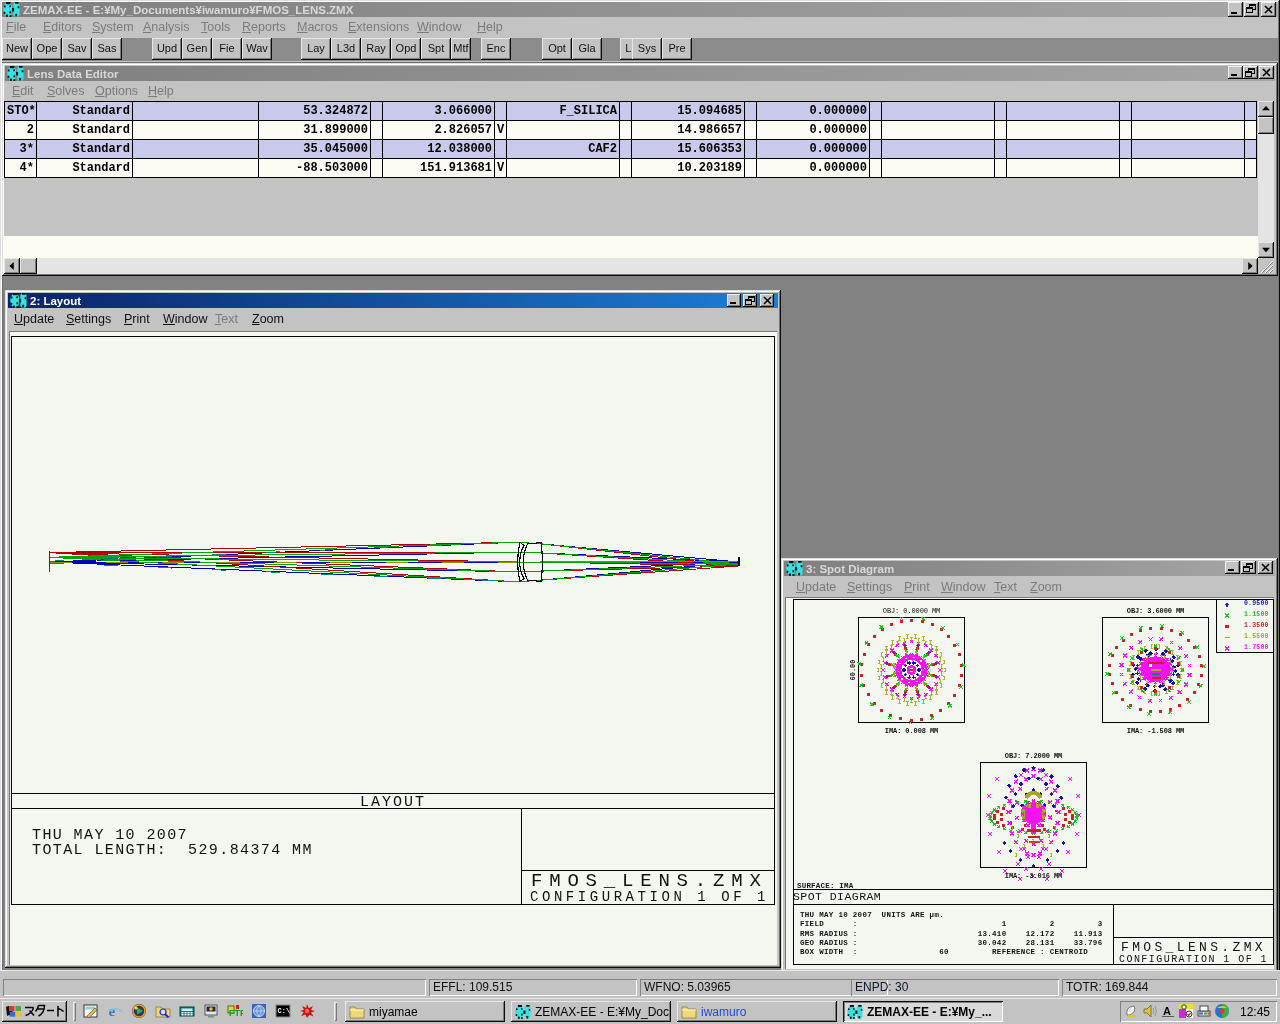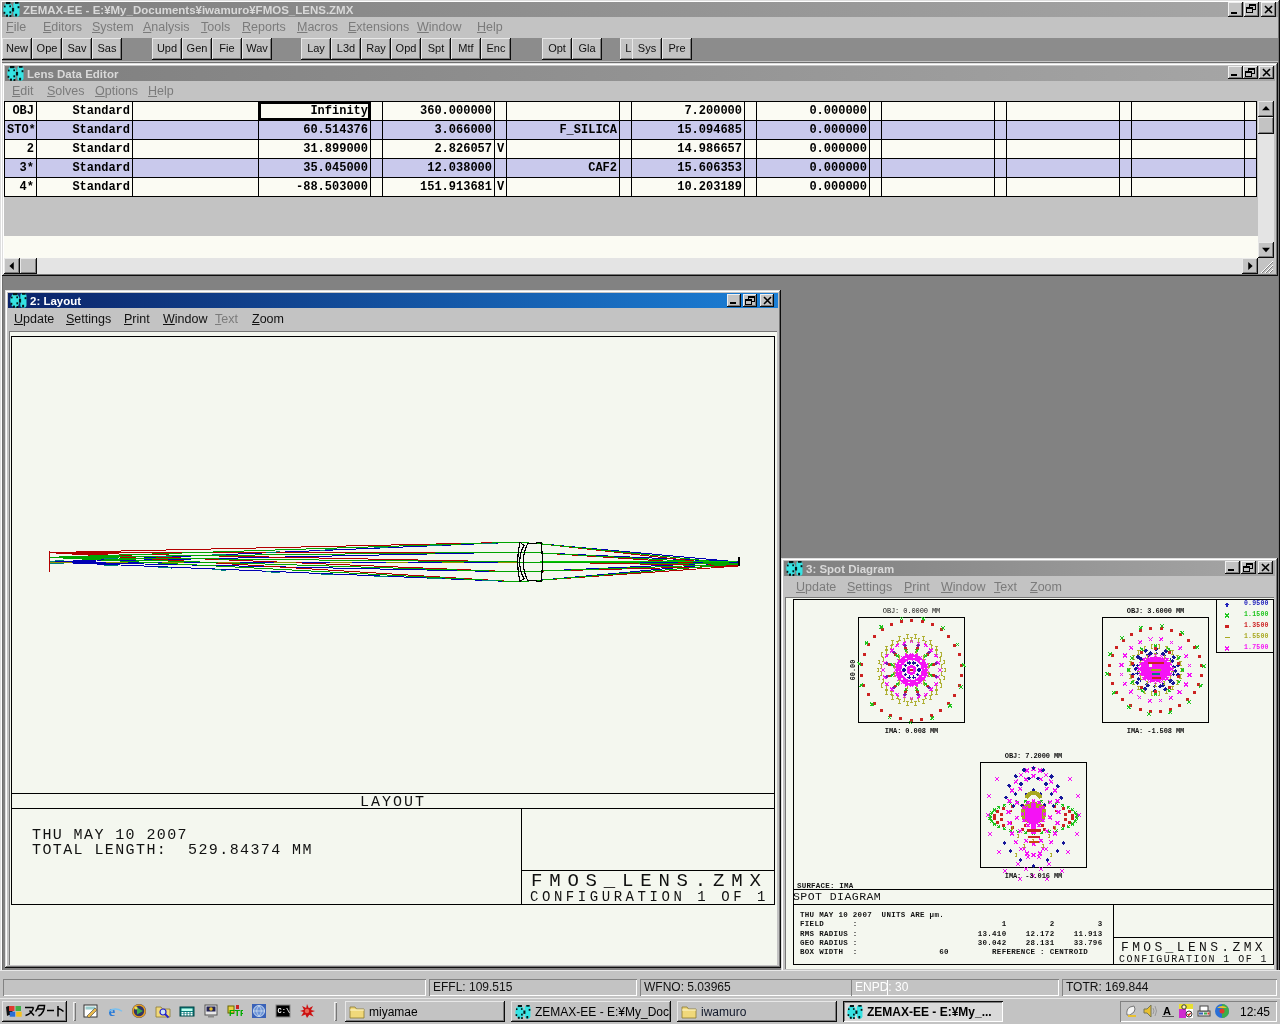--- a/index.html
+++ b/index.html
@@ -75,21 +75,21 @@
 <div class="a btn" style="left:92px;top:38px;width:30px;height:22px;font:11px 'Liberation Sans',sans-serif;color:#111;text-align:center;line-height:21px">Sas</div>
 <div class="a btn" style="left:152px;top:38px;width:30px;height:22px;font:11px 'Liberation Sans',sans-serif;color:#111;text-align:center;line-height:21px">Upd</div>
 <div class="a btn" style="left:182px;top:38px;width:30px;height:22px;font:11px 'Liberation Sans',sans-serif;color:#111;text-align:center;line-height:21px">Gen</div>
 <div class="a btn" style="left:212px;top:38px;width:30px;height:22px;font:11px 'Liberation Sans',sans-serif;color:#111;text-align:center;line-height:21px">Fie</div>
 <div class="a btn" style="left:242px;top:38px;width:30px;height:22px;font:11px 'Liberation Sans',sans-serif;color:#111;text-align:center;line-height:21px">Wav</div>
 <div class="a btn" style="left:301px;top:38px;width:30px;height:22px;font:11px 'Liberation Sans',sans-serif;color:#111;text-align:center;line-height:21px">Lay</div>
 <div class="a btn" style="left:331px;top:38px;width:30px;height:22px;font:11px 'Liberation Sans',sans-serif;color:#111;text-align:center;line-height:21px">L3d</div>
 <div class="a btn" style="left:361px;top:38px;width:30px;height:22px;font:11px 'Liberation Sans',sans-serif;color:#111;text-align:center;line-height:21px">Ray</div>
 <div class="a btn" style="left:391px;top:38px;width:30px;height:22px;font:11px 'Liberation Sans',sans-serif;color:#111;text-align:center;line-height:21px">Opd</div>
 <div class="a btn" style="left:421px;top:38px;width:30px;height:22px;font:11px 'Liberation Sans',sans-serif;color:#111;text-align:center;line-height:21px">Spt</div>
-<div class="a btn" style="left:451px;top:38px;width:30px;height:22px;font:11px 'Liberation Sans',sans-serif;color:#111;text-align:center;line-height:21px">Mtf</div>
+<div class="a btn" style="left:451px;top:38px;width:20px;height:22px;font:11px 'Liberation Sans',sans-serif;color:#111;text-align:center;line-height:21px">Mtf</div>
 <div class="a btn" style="left:481px;top:38px;width:30px;height:22px;font:11px 'Liberation Sans',sans-serif;color:#111;text-align:center;line-height:21px">Enc</div>
 <div class="a btn" style="left:542px;top:38px;width:30px;height:22px;font:11px 'Liberation Sans',sans-serif;color:#111;text-align:center;line-height:21px">Opt</div>
 <div class="a btn" style="left:572px;top:38px;width:30px;height:22px;font:11px 'Liberation Sans',sans-serif;color:#111;text-align:center;line-height:21px">Gla</div>
 <div class="a btn" style="left:620px;top:38px;width:29px;height:22px;font:11px 'Liberation Sans',sans-serif;color:#111;text-align:center;line-height:21px">Len</div>
 <div class="a btn" style="left:632px;top:38px;width:30px;height:22px;font:11px 'Liberation Sans',sans-serif;color:#111;text-align:center;line-height:21px">Sys</div>
 <div class="a btn" style="left:662px;top:38px;width:30px;height:22px;font:11px 'Liberation Sans',sans-serif;color:#111;text-align:center;line-height:21px">Pre</div>
 <div class="a" style="left:2px;top:62px;width:1276px;height:908px;background:#828282;box-shadow:inset 1px 1px 0 #6e6e6e"></div>
 <div class="a ras" style="left:2px;top:63px;width:1276px;height:213px;background:#c3c3c3"></div>
 <div class="a tb" style="left:5px;top:66px;width:1270px;height:15px;padding-left:2px">
     <svg width="17" height="15" viewBox="0 0 17 15" style="margin-right:3px;flex:0 0 auto">
@@ -143,46 +143,25 @@
       <col style="width:113px">
       <col style="width:12px">
       <col style="width:113px">
       <col style="width:12px">
       <col style="width:113px">
       <col style="width:12px">
       <col style="width:113px">
       <col style="width:12px">
     </colgroup>
     <tbody>
-      <tr>
-        <td class="num">OBJ</td>
-        <td class="num">Standard</td>
-        <td></td>
-        <td class="num" style="box-shadow:inset 0 0 0 2px #000;">Infinity</td>
-        <td class="ctr" style="padding:0"></td>
-        <td class="num">360.000000</td>
-        <td class="ctr" style="padding:0"></td>
-        <td class="num"></td>
-        <td class="ctr" style="padding:0"></td>
-        <td class="num">7.200000</td>
-        <td class="ctr" style="padding:0"></td>
-        <td class="num">0.000000</td>
-        <td class="ctr" style="padding:0"></td>
-        <td></td>
-        <td style="padding:0"></td>
-        <td></td>
-        <td style="padding:0"></td>
-        <td></td>
-        <td style="padding:0"></td>
-      </tr>
       <tr class="lav">
         <td class="num">STO*</td>
         <td class="num">Standard</td>
         <td></td>
-        <td class="num" style="">60.514376</td>
+        <td class="num" style="">53.324872</td>
         <td class="ctr" style="padding:0"></td>
         <td class="num">3.066000</td>
         <td class="ctr" style="padding:0"></td>
         <td class="num">F_SILICA</td>
         <td class="ctr" style="padding:0"></td>
         <td class="num">15.094685</td>
         <td class="ctr" style="padding:0"></td>
         <td class="num">0.000000</td>
         <td class="ctr" style="padding:0"></td>
         <td></td>
@@ -1041,21 +1020,21 @@
 <div class="a ptx" style="left:1119px;top:953.5px;font-size:10px;letter-spacing:1.45px">CONFIGURATION 1 OF 1</div>
 <div class="a mono" style="left:1244px;top:600px;font-size:6.5px;font-weight:bold;color:#2222bb;letter-spacing:0.2px">0.9500</div>
 <div class="a mono" style="left:1244px;top:611px;font-size:6.5px;font-weight:bold;color:#1dc51d;letter-spacing:0.2px">1.1500</div>
 <div class="a mono" style="left:1244px;top:622px;font-size:6.5px;font-weight:bold;color:#cc2222;letter-spacing:0.2px">1.3500</div>
 <div class="a mono" style="left:1244px;top:633px;font-size:6.5px;font-weight:bold;color:#a8a820;letter-spacing:0.2px">1.5500</div>
 <div class="a mono" style="left:1244px;top:644px;font-size:6.5px;font-weight:bold;color:#f512f5;letter-spacing:0.2px">1.7500</div>
 <div class="a" style="left:0;top:970px;width:1280px;height:28px;background:#c3c3c3;box-shadow:inset 0 1px 0 #e8e8e8"></div>
 <div class="a sunk" style="left:3px;top:979px;width:423px;height:17px;font:12px 'Liberation Sans',sans-serif;color:#111;padding:1px 0 0 4px"></div>
 <div class="a sunk" style="left:429px;top:979px;width:208px;height:17px;font:12px 'Liberation Sans',sans-serif;color:#111;padding:1px 0 0 4px">EFFL: 109.515</div>
 <div class="a sunk" style="left:640px;top:979px;width:248px;height:17px;font:12px 'Liberation Sans',sans-serif;color:#111;padding:1px 0 0 4px">WFNO: 5.03965</div>
-<div class="a sunk" style="left:851px;top:979px;width:208px;height:17px;font:12px 'Liberation Sans',sans-serif;color:#ffffff;padding:1px 0 0 4px">ENPD: 30</div>
+<div class="a sunk" style="left:851px;top:979px;width:208px;height:17px;font:12px 'Liberation Sans',sans-serif;color:#0f172a;padding:1px 0 0 4px">ENPD: 30</div>
 <div class="a sunk" style="left:1062px;top:979px;width:215px;height:17px;font:12px 'Liberation Sans',sans-serif;color:#111;padding:1px 4px 0 4px">TOTR: 169.844</div>
 <div class="a" style="left:0;top:998px;width:1280px;height:26px;background:#c3c3c3;box-shadow:inset 0 1px 0 #e8e8e8"></div>
 <div class="a btn" style="left:2px;top:1001px;width:65px;height:21px"></div>
 <svg class="a" style="left:5px;top:1003px" width="18" height="16" viewBox="0 0 18 16">
     <path d="M1 4 C3 2.5 5 2.5 7 4 L8 13 C6 11.5 4 11.5 2 13 Z" fill="#111"></path>
     <rect x="4" y="3" width="5.5" height="5" fill="#e03a2f"></rect>
     <rect x="10.5" y="3" width="5.5" height="5" fill="#3fae49"></rect>
     <rect x="4.7" y="8.7" width="5.5" height="5" fill="#2a6fd6"></rect>
     <rect x="11.2" y="8.7" width="5.5" height="5" fill="#f4c01e"></rect>
   </svg>
@@ -1151,21 +1130,21 @@
           <rect x="6.4" y="9.3" width="1.8" height="2"></rect>
           <rect x="3" y="12.6" width="2" height="2.2"></rect>
           <rect x="6.5" y="13" width="1.8" height="2"></rect>
           <rect x="14.6" y="4.2" width="1.8" height="2"></rect>
           <rect x="12.1" y="11.8" width="2" height="2.6"></rect>
         </g>
       </svg>
     </span>
     <span>ZEMAX-EE - E:¥My_Doc...</span>
   </div>
-<div class="a btn " style="left:677px;top:1001px;width:160px;height:21px;font:normal 12px 'Liberation Sans',sans-serif;color:#0f172a;display:flex;align-items:center;padding-left:4px;gap:4px;white-space:nowrap;overflow:hidden">
+<div class="a btn " style="left:677px;top:1001px;width:160px;height:21px;font:normal 12px 'Liberation Sans',sans-serif;color:#1d4ed8;display:flex;align-items:center;padding-left:4px;gap:4px;white-space:nowrap;overflow:hidden">
     <span style="flex:0 0 auto;display:flex">
       <svg width="16" height="14" viewBox="0 0 16 14">
         <path d="M1 2h5l1.5 2H15v9H1z" fill="#f0d87a" stroke="#8a7a30" stroke-width="0.8"></path>
         <path d="M1 5h14" stroke="#fff8d0" stroke-width="1"></path>
       </svg>
     </span>
     <span>iwamuro</span>
   </div>
 <div class="a " style="left:843px;top:1001px;width:160px;height:21px;box-shadow:inset 1px 1px 0 #0c0c0c,inset -1px -1px 0 #fff,inset 2px 2px 0 #808080;background:#d9d9d9;font:bold 12px 'Liberation Sans',sans-serif;color:#000;display:flex;align-items:center;padding-left:4px;gap:4px;white-space:nowrap;overflow:hidden">
     <span style="flex:0 0 auto;display:flex">

